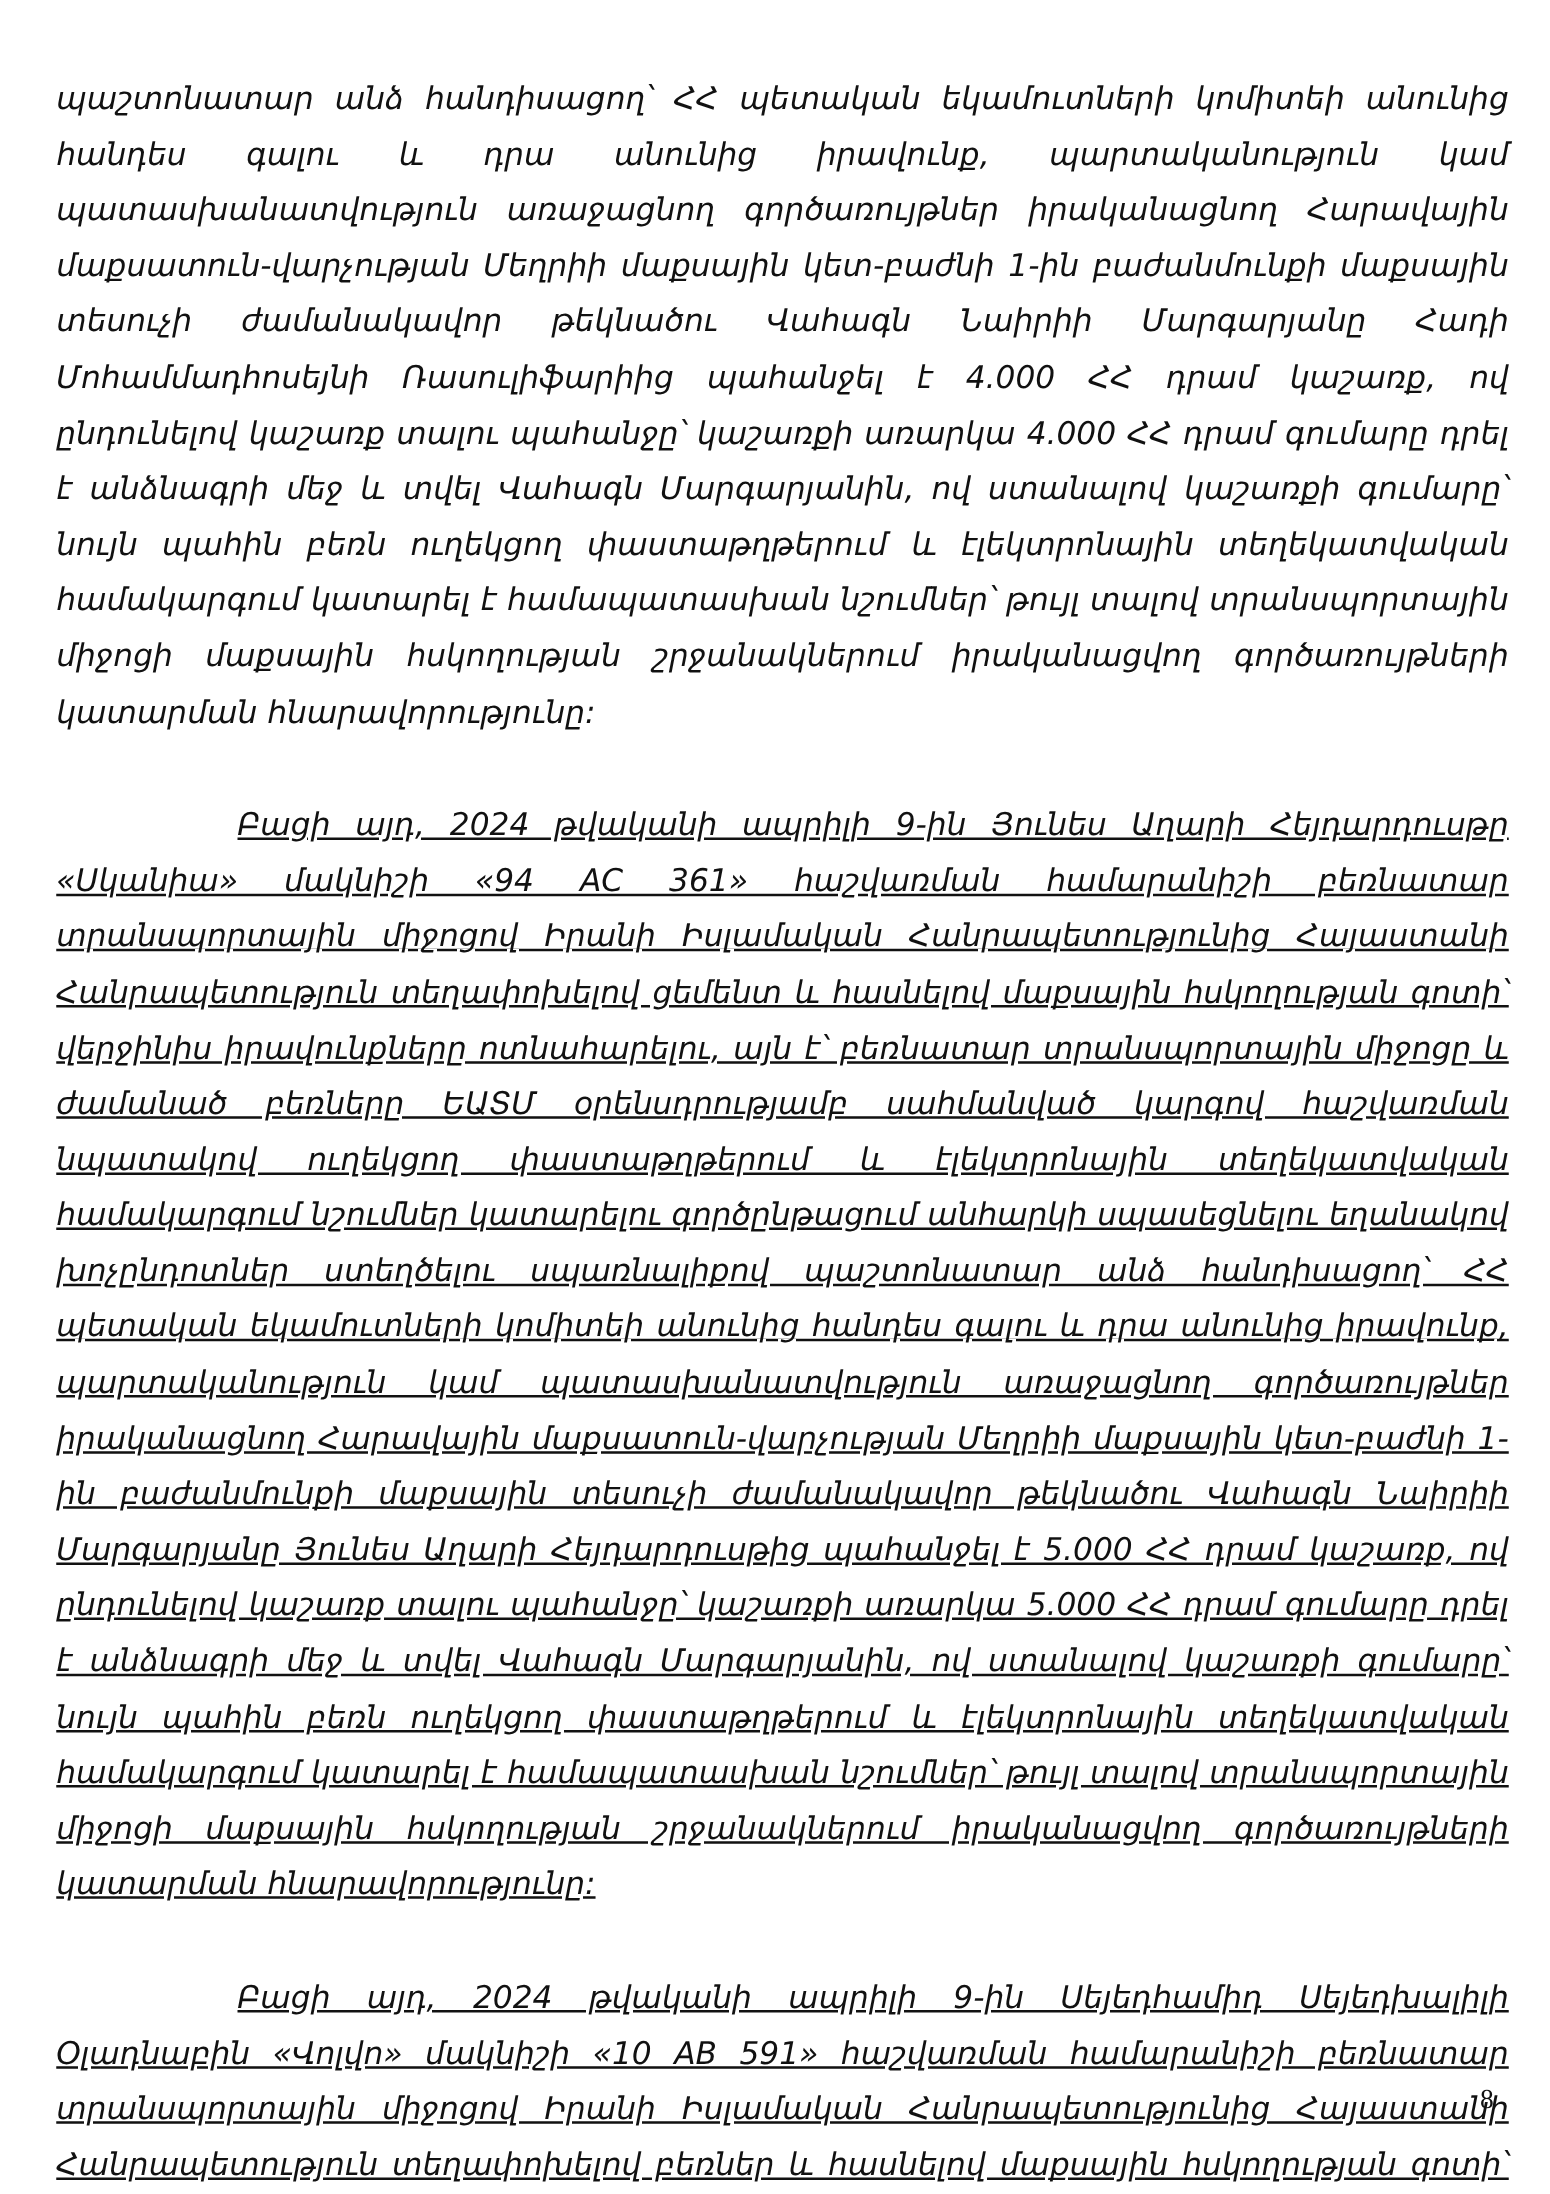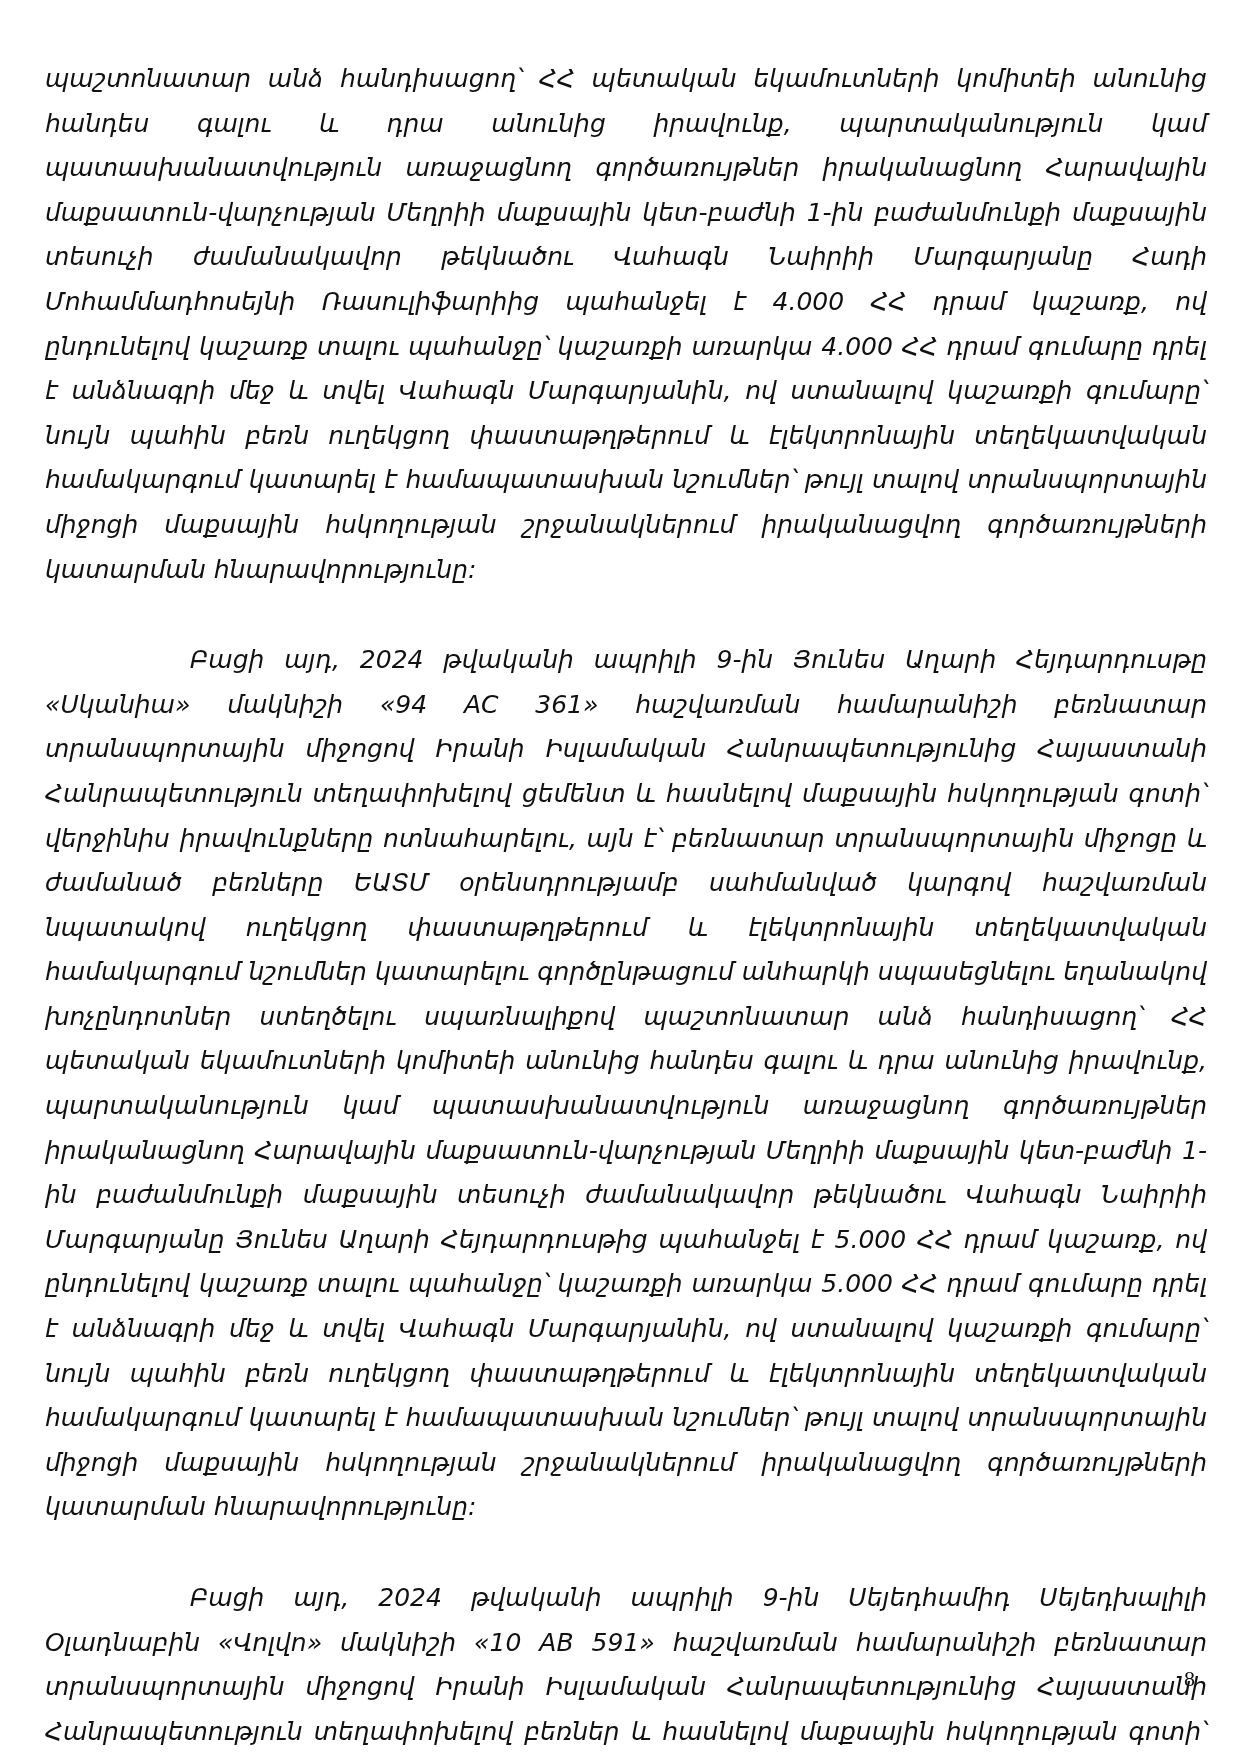--- a/index.html
+++ b/index.html
@@ -5,21 +5,21 @@
   html, body { margin: 0; padding: 0; background: #ffffff; }
   body { width: 1240px; height: 1755px; position: relative; overflow: hidden; }
   .page { position: absolute; left: 0; top: 0; width: 1240px; height: 1755px; background: #fff; }
   .text-block {
     position: absolute; left: 45px; top: 57px; width: 1162px;
     font-family: "DejaVu Sans", sans-serif; font-style: italic;
     font-size: 25px; line-height: 44.6px; color: #111;
     text-align: justify;
   }
   .para { margin: 0; text-align: justify; }
-  .para.indent { text-indent: 145px; }
+  .para.indent { text-indent: 145px; text-decoration: underline; }
   .gap { height: 46px; }
   .page-number {
     position: absolute; left: 1184px; top: 1666px;
     font-family: "Liberation Serif", serif; font-size: 22px; color: #111;
   }
 </style>
 </head>
 <body>
 
 <div class="page">

